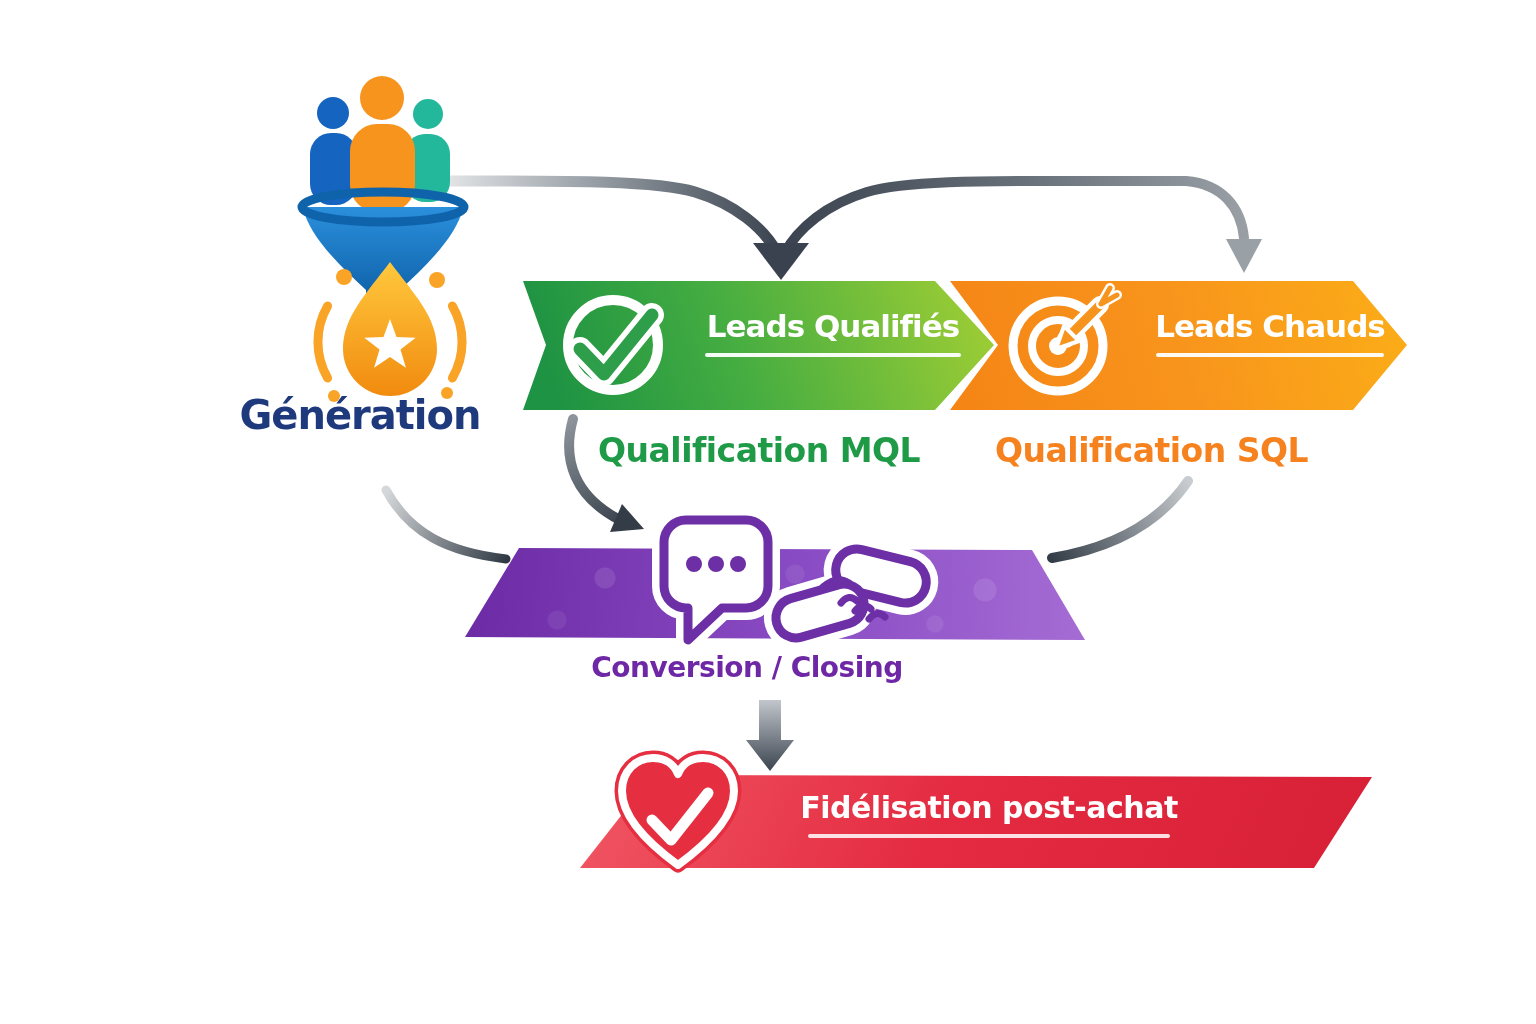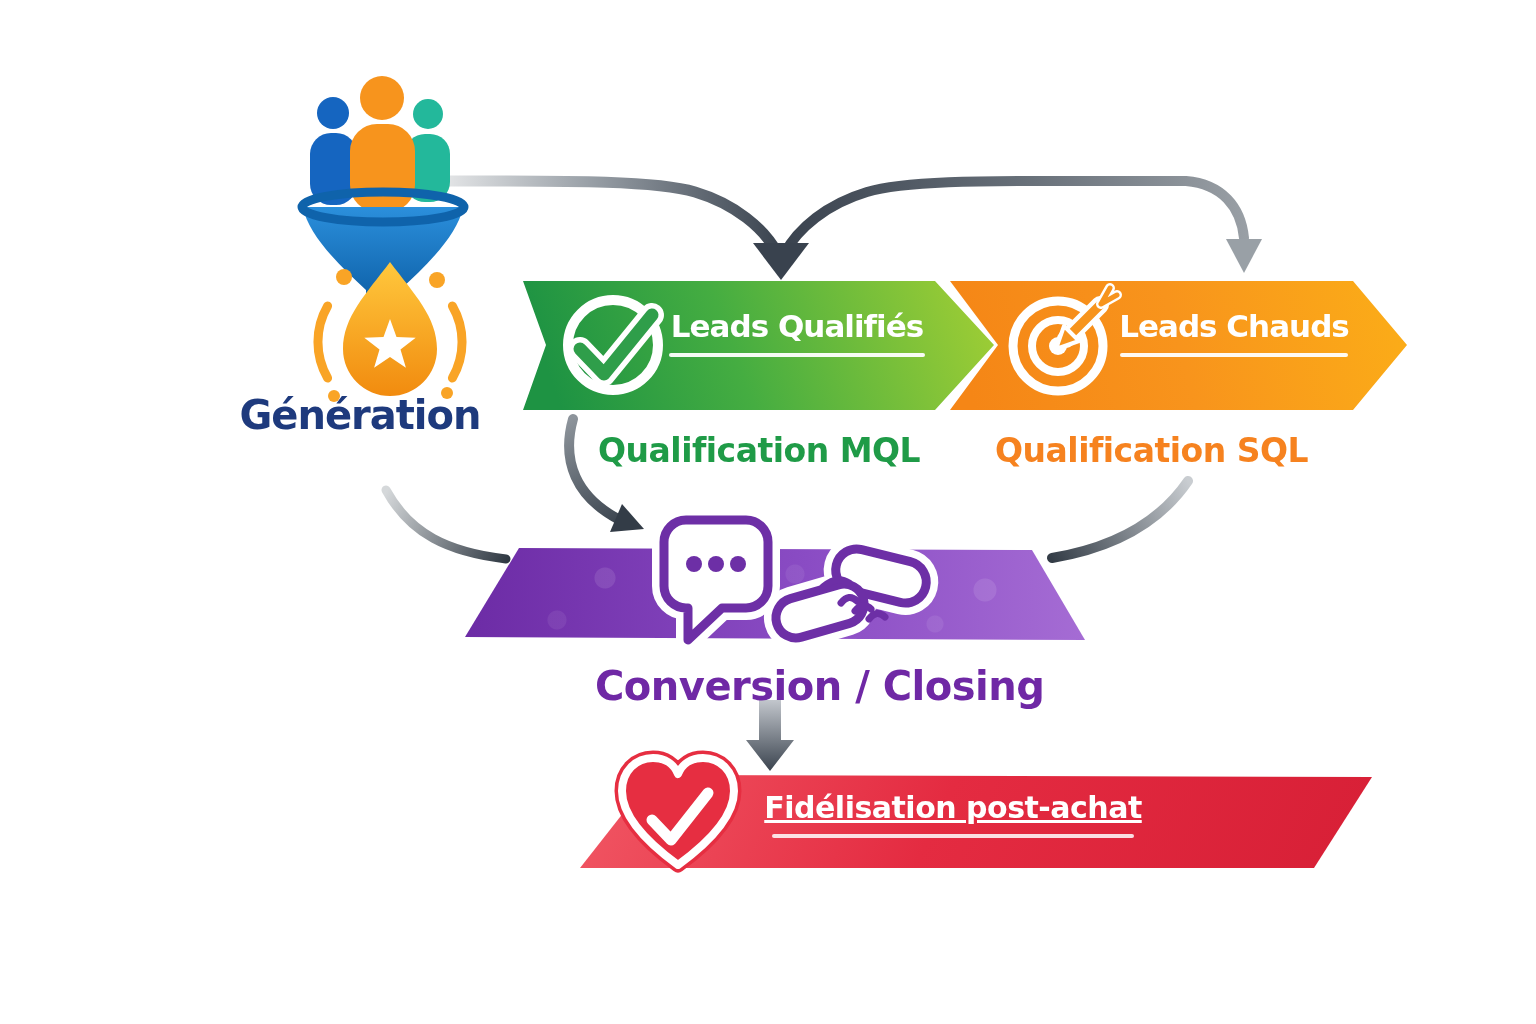--- a/index.html
+++ b/index.html
@@ -26,29 +26,29 @@
       radial-gradient(circle at 470px 76px, rgba(255,255,255,.08) 0 8px, transparent 9px),
       linear-gradient(92deg,var(--purple-a,#6c2ba5),#8a4cc4 55%,var(--purple-b,#a56cd4));}
   .banner-red{left:580px;top:775px;width:796px;height:93px;z-index:1;
     clip-path:polygon(73px 0px,792px 2px,734px 93px,0px 93px);
     background:linear-gradient(115deg,var(--red-a,#f15764) 0%,#e42b41 45%,var(--red-b,#d71f36) 100%);}
 
   
   .label{position:absolute;font-weight:800;white-space:nowrap;text-align:center;}
   .gen-label{left:230px;top:394px;width:260px;color:var(--navy,#1e3a7d);
     font-size:40px;line-height:1.08;letter-spacing:-1px;}
-  .banner-text{display:flex;flex-direction:column;align-items:center;z-index:3;color:#fff;}
+  .banner-text{display:flex;flex-direction:column;align-items:center;z-index:3;color:#fff;margin-left:36px;}
   .lq-text{left:666px;top:308px;width:262px;font-size:31px;letter-spacing:-1px;}
   .lc-text{left:1116px;top:308px;width:236px;font-size:31px;letter-spacing:-1px;}
-  .fid-text{left:768px;top:790px;width:370px;font-size:30px;letter-spacing:-0.5px;text-decoration:underline;}
+  .fid-text{left:768px;top:790px;width:370px;font-size:30px;letter-spacing:-0.5px;}
   .underline{height:4px;background:rgba(255,255,255,.95);border-radius:2px;margin-top:9px;}
   .u-lq{width:256px;} .u-lc{width:228px;} .u-fid{width:362px;background:rgba(255,255,255,.85);}
   .mql-caption{left:598px;top:431px;width:315px;font-size:33px;letter-spacing:-0.5px;color:var(--green-text,#1f9b47);}
   .sql-caption{left:995px;top:431px;width:310px;font-size:33px;letter-spacing:-0.5px;color:var(--orange-text,#f6821f);}
-  .conv-caption{left:595px;top:651px;width:360px;font-size:40px;letter-spacing:-0.5px;color:var(--purple-text,#6f28a5);margin-top:12px;}
+  .conv-caption{left:567px;top:651px;width:360px;font-size:28px;letter-spacing:-0.5px;color:var(--purple-text,#6f28a5);}
   .z3{z-index:3;} .z0{z-index:0;}
 </style>
 </head>
 <body>
 
 <div class="canvas">
 
   <svg class="z0" style="left:0;top:0" width="1536" height="1024" viewBox="0 0 1536 1024">
     <defs>
       <linearGradient id="gA" gradientUnits="userSpaceOnUse" x1="428" y1="0" x2="781" y2="0">

